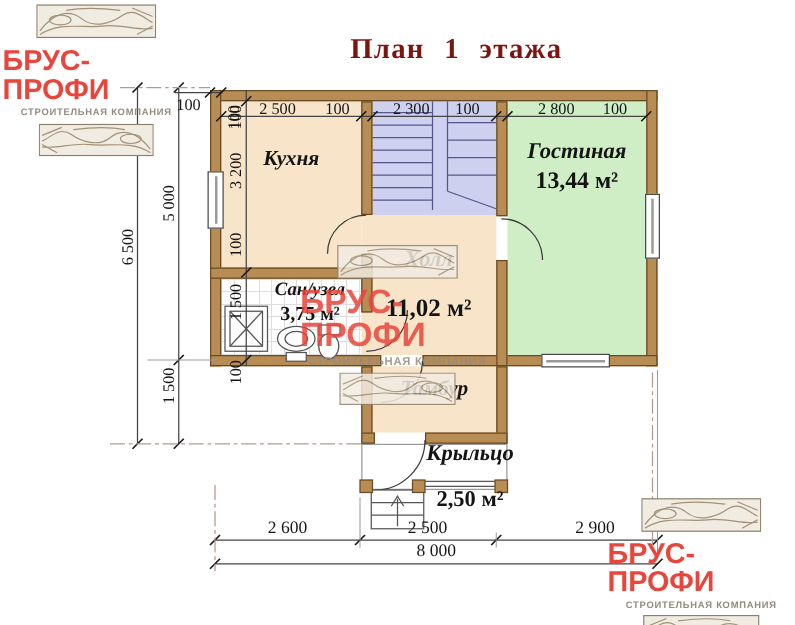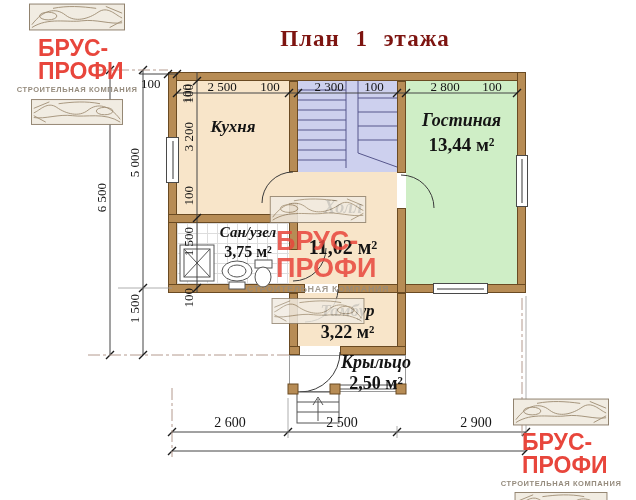--- a/index.html
+++ b/index.html
@@ -39,21 +39,21 @@
   .dim.big { font-size:14px; }
   .dim.c { text-align:center; }
   .v { writing-mode:vertical-rl; transform:rotate(180deg); }
   .room-label { position:absolute; text-align:center; color:#141414; line-height:1.15; }
   .room-label .rname { font-weight:bold; font-style:italic; }
   .room-label .rarea { font-weight:bold; }
   
   .logo { position:absolute; display:flex; flex-direction:column; align-items:center; }
   .logo-name {
     font-family:"Liberation Sans", sans-serif; font-weight:bold;
-    color:var(--accent-red,#e8463c); letter-spacing:0px; line-height:1;margin-left:36px;
+    color:var(--accent-red,#e8463c); letter-spacing:0px; line-height:1;
   }
   .logo-sub {
     font-family:"Liberation Sans", sans-serif; font-weight:bold;
     color:#958b7d; letter-spacing:0.6px; line-height:1; margin-top:3px;
   }
   .plank { display:block; }
   .wm { opacity:0.85; }
 </style>
 </head>
 <body>
@@ -184,43 +184,43 @@
 
   <div class="dim v" style="left:181px;top:84px">100</div>
   <div class="dim v" style="left:181px;top:122px">3 200</div>
   <div class="dim v" style="left:181px;top:186px">100</div>
   <div class="dim v" style="left:181px;top:227px">1 500</div>
   <div class="dim v" style="left:181px;top:288px">100</div>
 
   <div class="dim big c" style="left:198px;top:415px;width:64px">2 600</div>
   <div class="dim big c" style="left:310px;top:415px;width:64px">2 500</div>
   <div class="dim big c" style="left:443px;top:415px;width:66px">2 900</div>
+  <div class="dim big c" style="left:299px;top:434px;width:100px">8 000</div>
 
   <div class="room-label" style="left:177px;top:117px;width:112px">
     <div class="rname" style="font-size:17px">Кухня</div>
   </div>
   <div class="room-label" style="left:406px;top:110px;width:111px">
     <div class="rname" style="font-size:18px">Гостиная</div>
     <div class="rarea" style="font-size:19px;margin-top:3px">13,44 м²</div>
   </div>
   <div class="room-label" style="left:289px;top:197px;width:108px">
     <div class="rname" style="font-size:18px">Холл</div>
     <div class="rarea" style="font-size:20px;margin-top:18px">11,02 м²</div>
   </div>
   <div class="room-label" style="left:189px;top:224px;width:118px">
     <div class="rname" style="font-size:15px">Сан/узел</div>
     <div class="rarea" style="font-size:16px;margin-top:2px">3,75 м²</div>
   </div>
   <div class="room-label" style="left:298px;top:301px;width:99px">
     <div class="rname" style="font-size:17px">Тамбур</div>
-    <div class="rarea" style="font-size:18px;margin-top:1px">3,22 м²</div>
   </div>
   <div class="room-label" style="left:322px;top:352px;width:108px">
     <div class="rname" style="font-size:18px">Крыльцо</div>
-    <div class="rarea" style="font-size:18px;margin-top:0px">2,50 м²</div>
+    <div class="rarea" style="font-size:18px;margin-top:16px">2,50 м²</div>
   </div>
 
   <div class="logo wm" style="left:240px;top:196px;width:156px">
     <svg class="plank" width="98" height="27" viewBox="0 0 100 28">
       <rect x="0.5" y="0.5" width="99" height="27" fill="#f1ece2" stroke="#8d7e6a"></rect>
       <path d="M3,22 C15,6 28,4 38,12 S62,16 72,9 90,12 97,15" stroke="#a29178" fill="none"></path>
       <path d="M3,25 C20,14 40,20 55,18 S85,22 97,20" stroke="#a29178" fill="none"></path>
       <path d="M25,5 C40,2 55,3 70,5" stroke="#a29178" fill="none"></path>
       <ellipse cx="20" cy="13" rx="9" ry="4" stroke="#a29178" fill="none"></ellipse>
       <path d="M80,3 L97,10 M84,25 L97,18" stroke="#a29178"></path>

